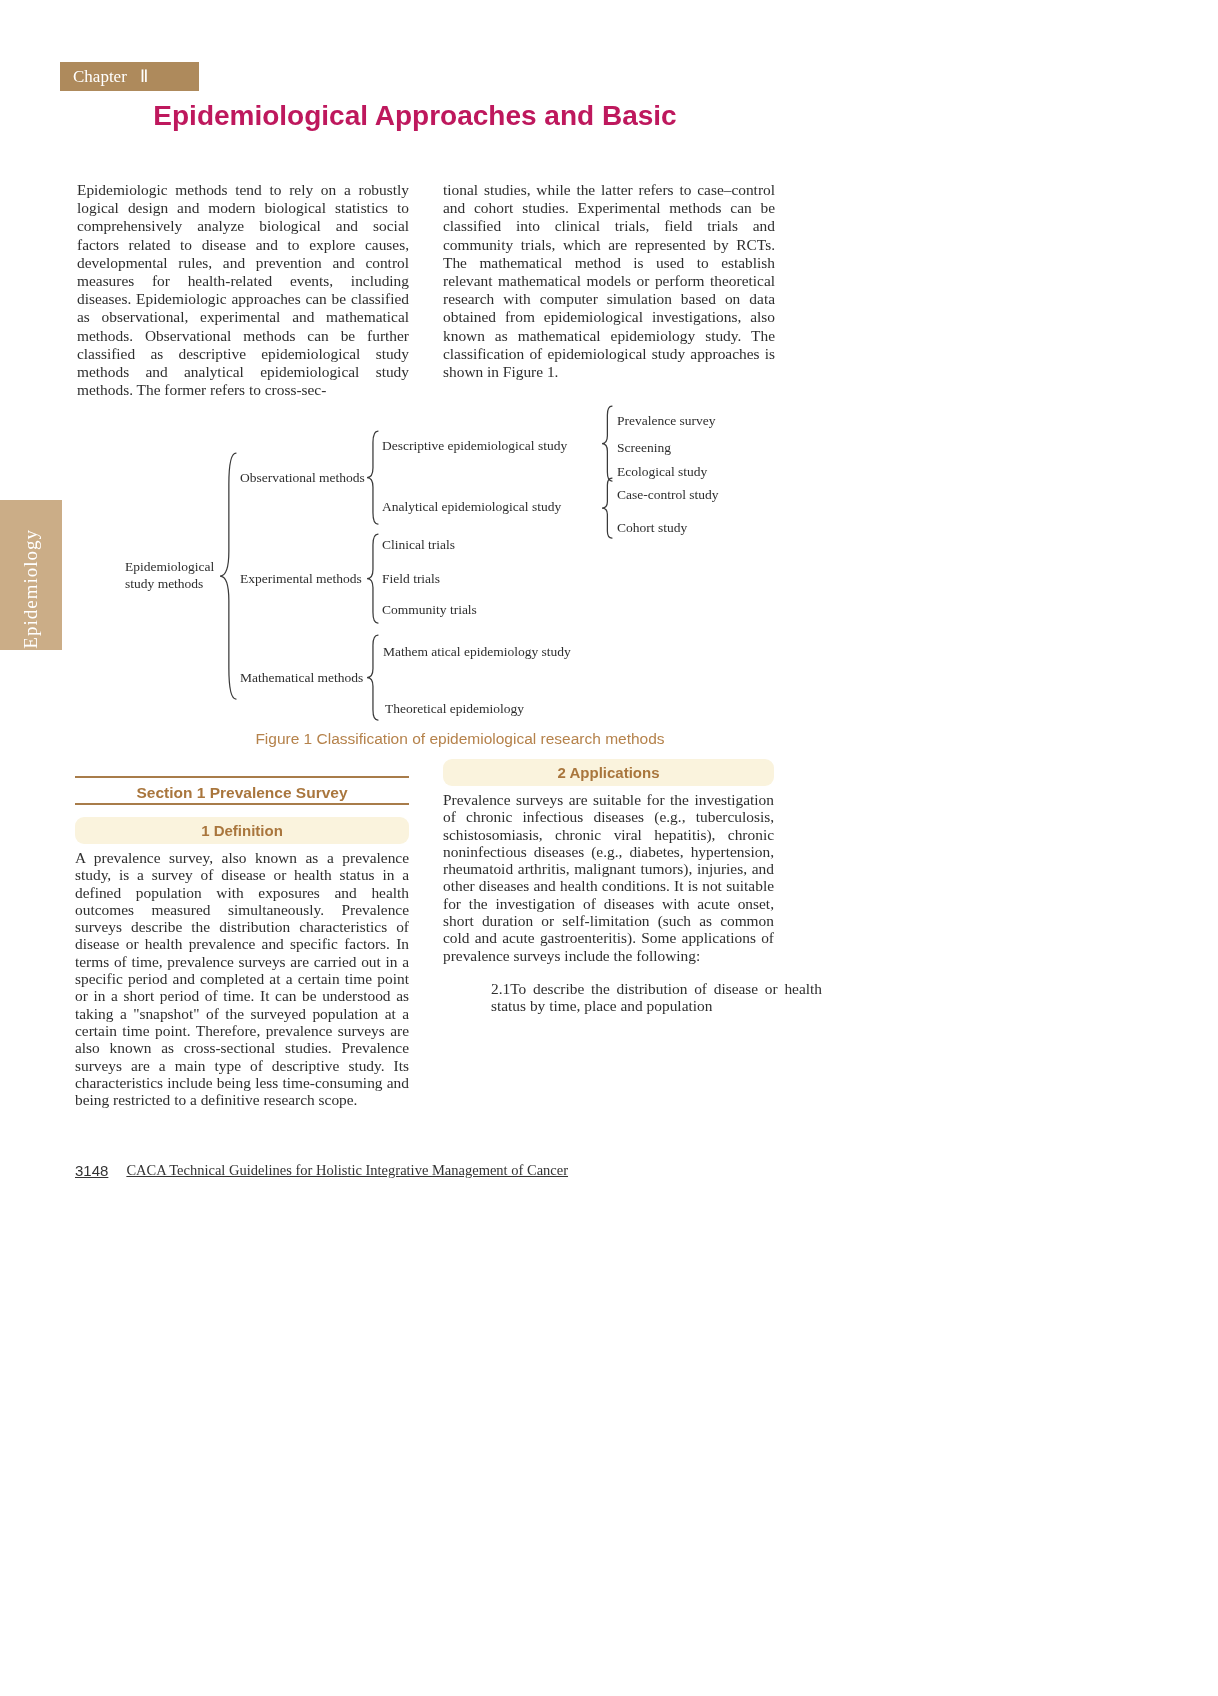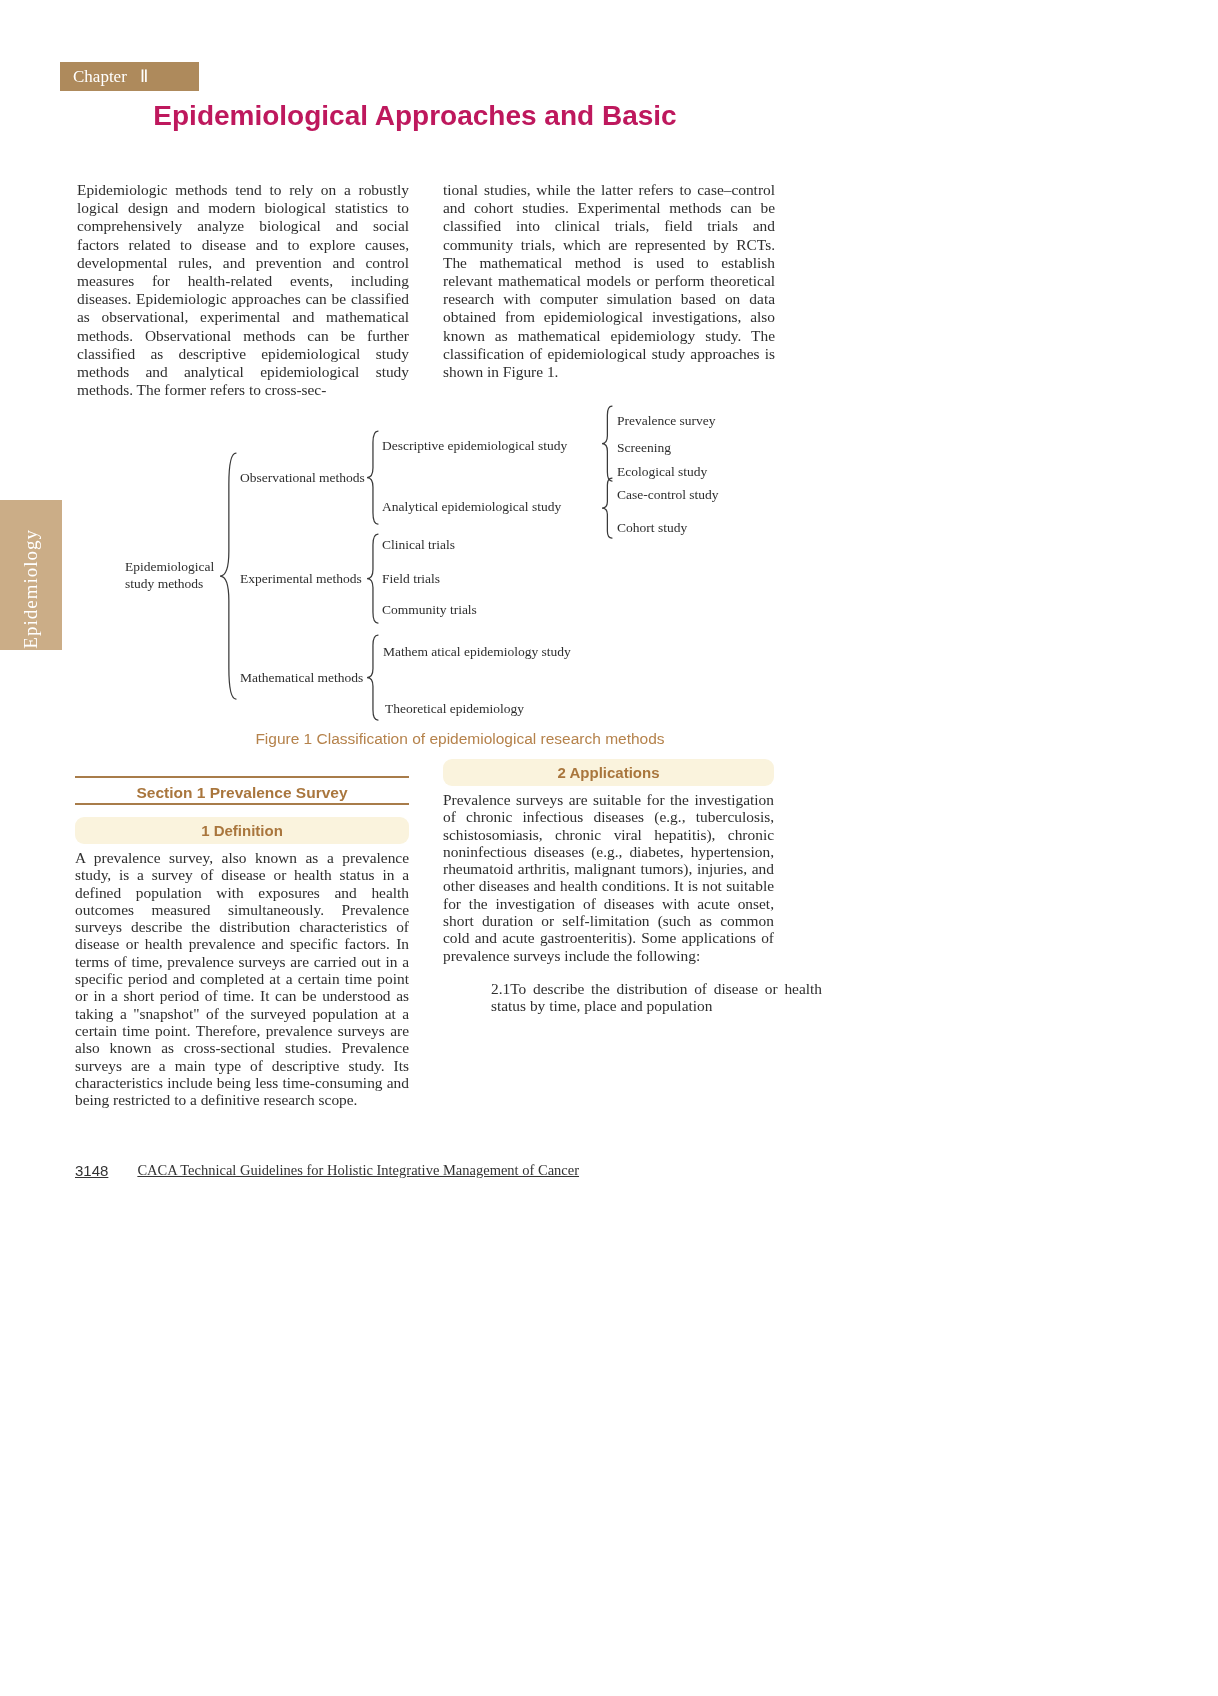--- a/index.html
+++ b/index.html
@@ -58,21 +58,21 @@
     position:absolute; width:334px; height:27px; background:#faf3dd;
     text-align:center; line-height:27px;
     font-family:"Liberation Sans", sans-serif; font-weight:bold;
     font-size:15px; color:#a9763d;border-radius:9px;
   }
   .footer {
     position:absolute; left:75px; top:1162px; display:flex;
     align-items:center; color:#333333;text-decoration:underline;
   }
   .footer .pagenum { font-family:"Liberation Sans", sans-serif; font-size:15px; }
-  .footer .booktitle { font-family:"Liberation Serif", serif; font-size:14.5px; margin-left:29px; }
+  .footer .booktitle { font-family:"Liberation Serif", serif; font-size:14.5px; margin-left:18px; }
 </style>
 </head>
 <body>
 
 <div class="page">
 
   <div class="side-tab">
     <span>Epidemiology</span>
   </div>
 

